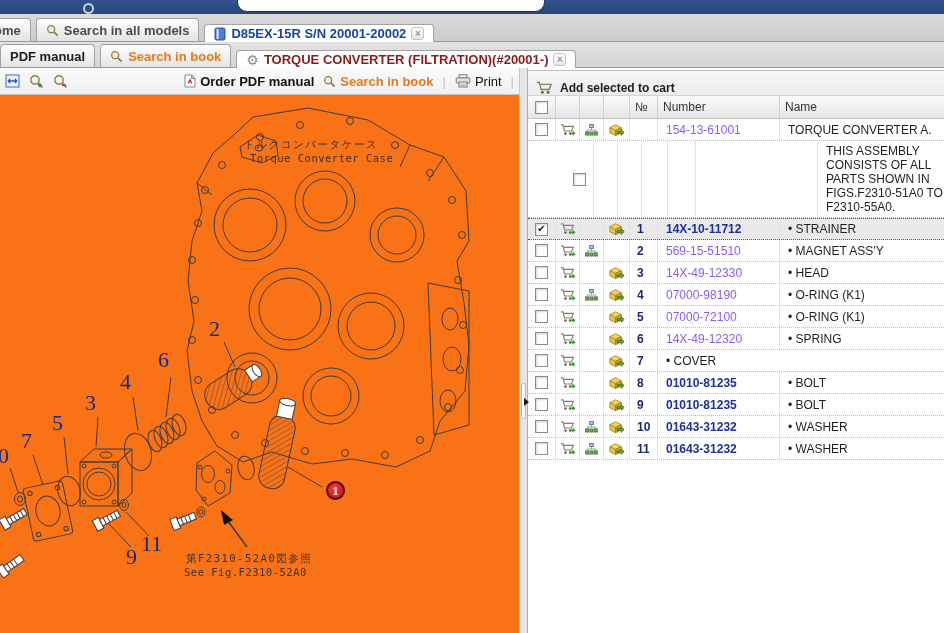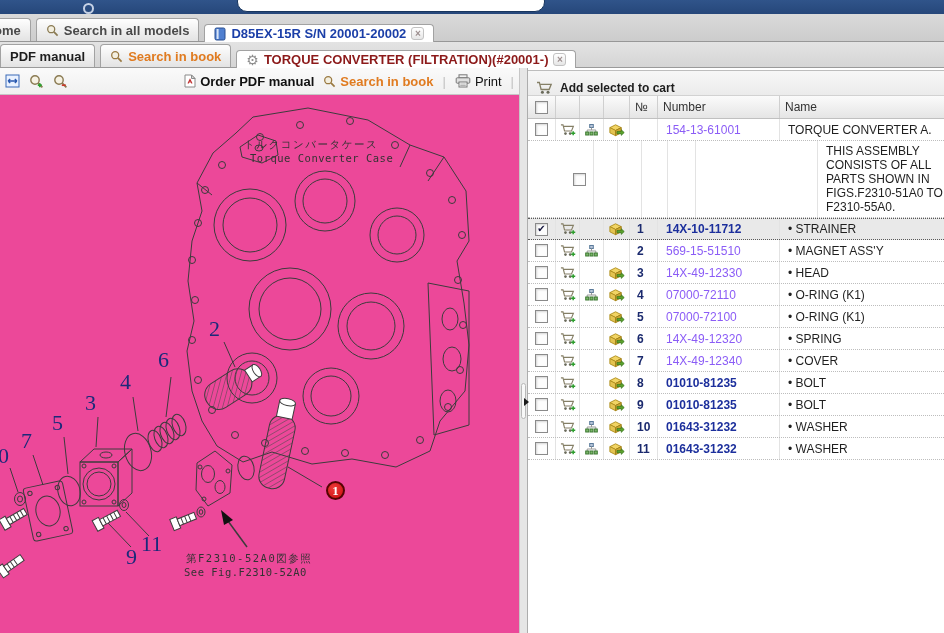--- a/index.html
+++ b/index.html
@@ -31,21 +31,21 @@
   
   .main { display:flex; height:565px; }
   .left { width:519px; display:flex; flex-direction:column; }
   .toolbar { height:27px; background:linear-gradient(#fafafa,#f0f0f0); border-bottom:1px solid #c6c6c6;
              display:flex; align-items:center; padding:0 5px; gap:9px; font-size:13px; color:#111; }
   .toolbar .grow { margin-left:auto; }
   .tlink { display:flex; align-items:center; gap:4px; font-weight:bold; cursor:default; }
   .tlink.normal { font-weight:normal; }
   .vsep { color:#c0c0c0; font-weight:normal; }
 
-  .diagram { position:relative; flex:1; background:#ec4899; overflow:hidden; }
+  .diagram { position:relative; flex:1; background:#f97316; overflow:hidden; }
   .dlabel { position:absolute; font-family:"Liberation Serif", serif; font-size:22px; color:#1b2a7a; }
   .dtext  { position:absolute; font-family:"DejaVu Sans Mono", monospace; font-size:10.5px; color:#333; white-space:pre; letter-spacing:0.5px; }
   .dtext.jp { letter-spacing:1.5px; }
   .callout { position:absolute; left:326px; top:386px; width:19px; height:19px; border-radius:50%;
              background:radial-gradient(circle at 40% 35%, #ef3b3b, #c90e0e); border:2px solid #550404;
              color:#fff; font-family:"Liberation Serif", serif; font-size:13px; font-weight:bold;
              display:flex; align-items:center; justify-content:center; }
 
   
   .splitter { position:relative; width:9px; background:#e6e6e6; border-left:1px solid #c6c6c6; border-right:1px solid #adadad; }
@@ -590,21 +590,21 @@
               <span class="ricon">
                 <svg width="17" height="14" viewBox="0 0 18 14">
                   <polygon points="2,4.5 8,1.5 14,4.5 8,7.5" fill="#f2d464" stroke="#b09020"></polygon>
                   <polygon points="2,4.5 8,7.5 8,13 2,10" fill="#e4c350" stroke="#b09020"></polygon>
                   <polygon points="14,4.5 8,7.5 8,13 14,10" fill="#cfa930" stroke="#a08018"></polygon>
                   <path d="M9.5,8.5 h4.5 v-1.8 l3.2,3 -3.2,3 v-1.8 h-4.5 z" fill="#5aa22c" stroke="#33701a" stroke-width="0.7"></path>
                 </svg>
               </span>
             </div>
             <div class="cell no">4</div>
-            <div class="cell num">07000-72110</div>
+            <div class="cell num">07000-98190</div>
             <div class="cell name">• O-RING (K1)</div>
           </div>
           <div class="trow grid7">
             <div class="cell c-check">
               <span class="cb"></span>
             </div>
             <div class="cell c-icon">
               <span class="ricon">
                 <svg width="16" height="14" viewBox="0 0 17 14">
                   <path d="M1,1.5 h2.2 l1.6,6.5 h7.4 l2,-4.8 H4.2" fill="none" stroke="#857f66" stroke-width="1.2"></path>
@@ -677,21 +677,20 @@
               <span class="ricon">
                 <svg width="17" height="14" viewBox="0 0 18 14">
                   <polygon points="2,4.5 8,1.5 14,4.5 8,7.5" fill="#f2d464" stroke="#b09020"></polygon>
                   <polygon points="2,4.5 8,7.5 8,13 2,10" fill="#e4c350" stroke="#b09020"></polygon>
                   <polygon points="14,4.5 8,7.5 8,13 14,10" fill="#cfa930" stroke="#a08018"></polygon>
                   <path d="M9.5,8.5 h4.5 v-1.8 l3.2,3 -3.2,3 v-1.8 h-4.5 z" fill="#5aa22c" stroke="#33701a" stroke-width="0.7"></path>
                 </svg>
               </span>
             </div>
             <div class="cell no">7</div>
-            <div class="cell num">14X-49-12340</div>
             <div class="cell name">• COVER</div>
           </div>
           <div class="trow grid7">
             <div class="cell c-check">
               <span class="cb"></span>
             </div>
             <div class="cell c-icon">
               <span class="ricon">
                 <svg width="16" height="14" viewBox="0 0 17 14">
                   <path d="M1,1.5 h2.2 l1.6,6.5 h7.4 l2,-4.8 H4.2" fill="none" stroke="#857f66" stroke-width="1.2"></path>

